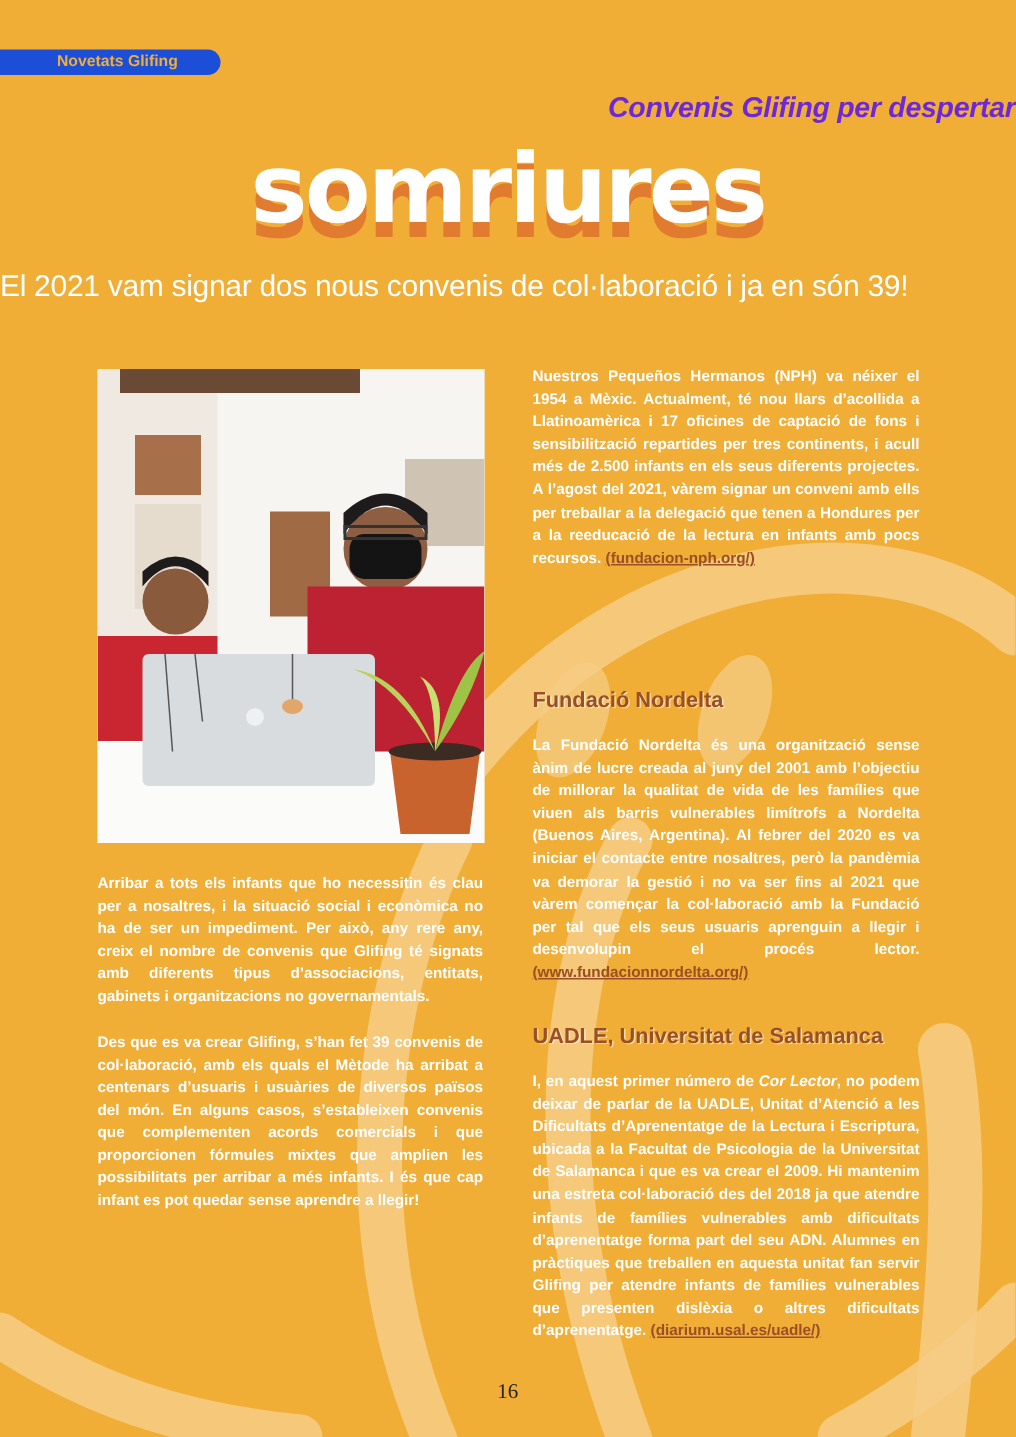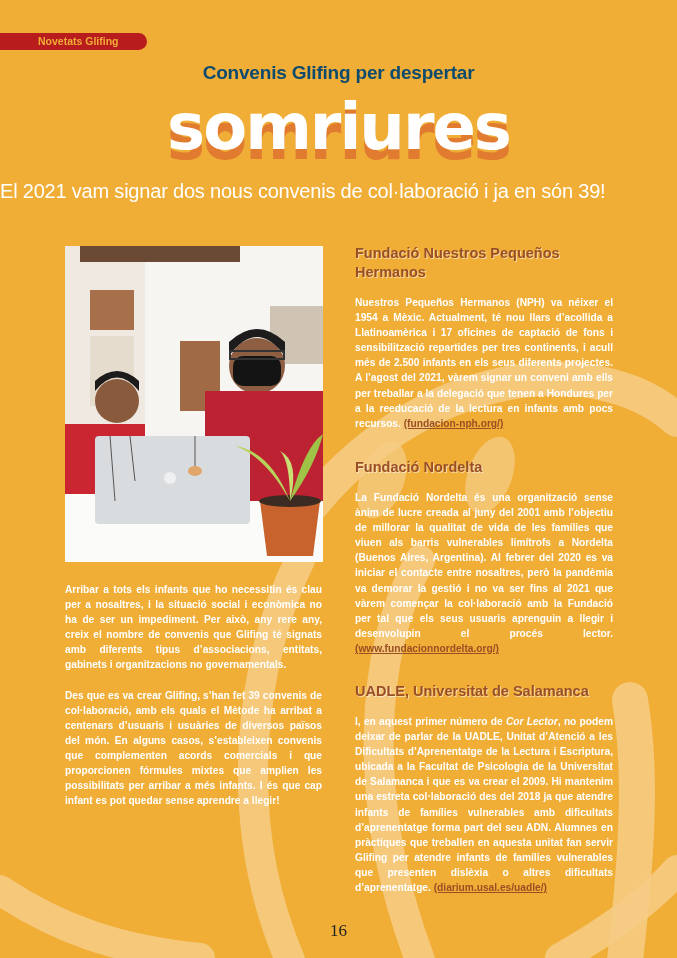--- a/index.html
+++ b/index.html
@@ -5,27 +5,27 @@
   html, body { margin: 0; padding: 0; }
   body {
     width: 677px; height: 958px; overflow: hidden; position: relative;
     background: #F0AE37;
     font-family: "Liberation Sans", "DejaVu Sans", sans-serif;
   }
   .page { position: absolute; inset: 0; }
   .deco { position: absolute; inset: 0; pointer-events: none; }
   .tag {
     position: absolute; left: 0; top: 33px; width: 147px; height: 17px;
-    background: #b91c1c; border-radius: 0 9px 9px 0;
+    background: #1d4ed8; border-radius: 0 9px 9px 0;
     color: #F0AE37; font-size: 10.5px; font-weight: bold;
     line-height: 17px; padding-left: 38px; box-sizing: border-box;
   }
   .kicker {
-    position: absolute; left: 0; right: 0; top: 62px; text-align: center;
-    color: #0c4a6e; font-weight: bold; font-size: 19px; letter-spacing: -0.2px;
+    position: absolute; left: 0; right: 0; top: 62px; text-align: right;
+    color: #6d28d9; font-weight: bold; font-size: 19px; letter-spacing: -0.2px; font-style: italic;
   }
   .headline-wrap { position: absolute; left: 0; right: 0; top: 92px; height: 78px; text-align: center; }
   .headline, .headline-shadow {
     position: absolute; left: 0; right: 0; text-align: center;
     font-family: "DejaVu Sans", sans-serif; font-weight: bold;
     font-size: 64px; letter-spacing: -2px; line-height: 70px;
   }
   .headline-shadow { top: 10px; color: #E07B30; }
   .headline { top: 0; color: #ffffff; }
   .subhead {
@@ -44,21 +44,21 @@
   .left-col { left: 65px; top: 564px; width: 257px; margin-top: 18px; }
   .right-col { left: 355px; top: 244px; width: 258px; }
   .sec-title {
     color: #9a4f24; font-size: 14.5px; line-height: 19px; font-weight: bold;
     text-shadow: 1px 1px 0 rgba(255,255,255,0.55); margin: 0 0 13px 0; text-align: left;
   }
   .link { color: #9a4f24; text-decoration: underline; }
   .sec { position: absolute; left: 0; width: 258px; }
   .pnum {
     position: absolute; left: 0; right: 0; top: 921px; text-align: center;
-    font-family: "Liberation Serif", serif; font-size: 17px; color: #222;
+    font-family: "Liberation Serif", serif; font-size: 14px; color: #222;
   }
   em { font-style: italic; }
 </style>
 </head>
 <body>
 
 <div class="page">
 
   <svg class="deco" width="677" height="958" viewBox="0 0 677 958">
     <g fill="none" stroke="#F6CC86" stroke-opacity="0.85" stroke-linecap="round">
@@ -121,21 +121,20 @@
     </svg>
   </div>
 
   <div class="col left-col">
     <p>Arribar a tots els infants que ho necessitin és clau per a nosaltres, i la situació social i econòmica no ha de ser un impediment. Per això, any rere any, creix el nombre de convenis que Glifing té signats amb diferents tipus d’associacions, entitats, gabinets i organitzacions no governamentals.</p>
     <p>Des que es va crear Glifing, s’han fet 39 convenis de col·laboració, amb els quals el Mètode ha arribat a centenars d’usuaris i usuàries de diversos països del món. En alguns casos, s’estableixen convenis que complementen acords comercials i que proporcionen fórmules mixtes que amplien les possibilitats per arribar a més infants. I és que cap infant es pot quedar sense aprendre a llegir!</p>
   </div>
 
   <div class="col right-col">
     <div class="sec" style="top:0;">
-      <div class="sec-title">Fundació Nuestros Pequeños Hermanos</div>
       <div><span>Nuestros Pequeños Hermanos (NPH) va néixer el 1954 a Mèxic. Actualment, té nou llars d’acollida a Llatinoamèrica i 17 oficines de captació de fons i sensibilització repartides per tres continents, i acull més de 2.500 infants en els seus diferents projectes. A l’agost del 2021, vàrem signar un conveni amb ells per treballar a la delegació que tenen a Hondures per a la reeducació de la lectura en infants amb pocs recursos.</span> <span class="link">(fundacion-nph.org/)</span></div>
     </div>
 
     <div class="sec" style="top:214px;">
       <div class="sec-title">Fundació Nordelta</div>
       <div><span>La Fundació Nordelta és una organització sense ànim de lucre creada al juny del 2001 amb l’objectiu de millorar la qualitat de vida de les famílies que viuen als barris vulnerables limítrofs a Nordelta (Buenos Aires, Argentina). Al febrer del 2020 es va iniciar el contacte entre nosaltres, però la pandèmia va demorar la gestió i no va ser fins al 2021 que vàrem començar la col·laboració amb la Fundació per tal que els seus usuaris aprenguin a llegir i desenvolupin el procés lector.</span> <span class="link">(www.fundacionnordelta.org/)</span></div>
     </div>
 
     <div class="sec" style="top:438px;">
       <div class="sec-title">UADLE, Universitat de Salamanca</div>

